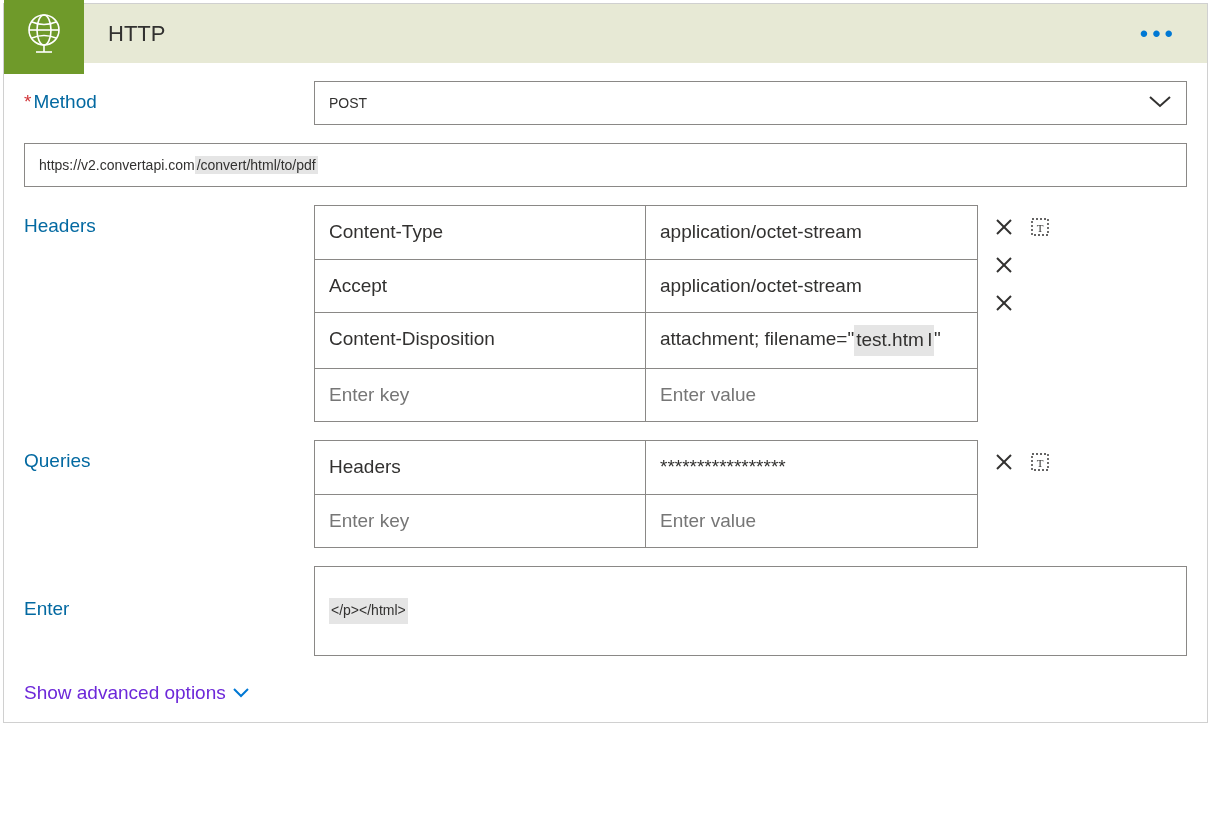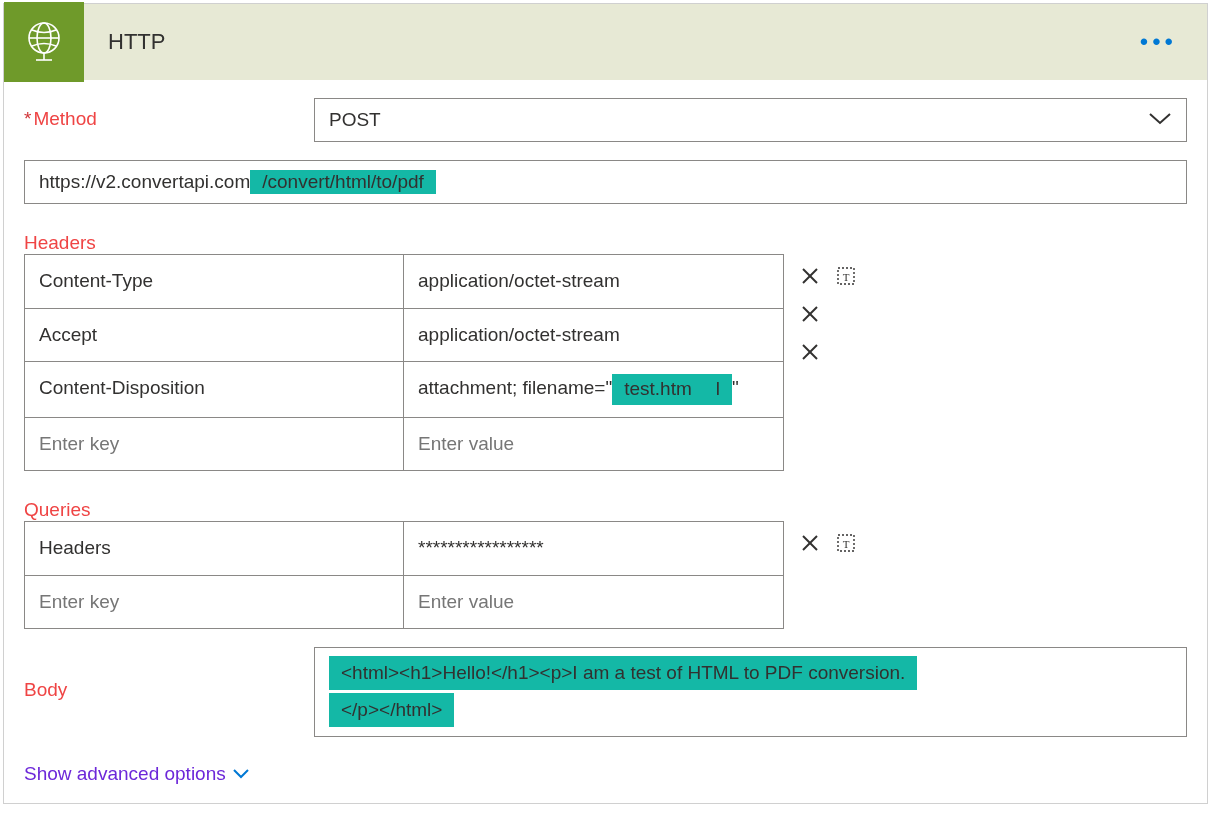--- a/index.html
+++ b/index.html
@@ -13,21 +13,21 @@
   .card {
     width: 1205px;
     margin: 3px;
     border: 1px solid #d0d0d0;
     background: #fff;
   }
   .card-header {
     display: flex;
     align-items: center;
     background: #e7e9d5;
-    height: 76px;
+    height: 59px;
     position: relative;
   }
   .icon-tile {
     width: 80px;
     height: 80px;
     background: #6f9a2a;
     display: flex;
     align-items: center;
     justify-content: center;
     flex-shrink: 0;
@@ -53,54 +53,54 @@
   .row {
     display: flex;
     align-items: flex-start;
     margin-bottom: 18px;
   }
   .label-col {
     width: 290px;
     flex-shrink: 0;
     padding-top: 10px;
     font-size: 19px;
-    color: #ef4444;
+    color: #0369a1;
   }
   .req::before {
     content: "*";
     color: #d13438;
     margin-right: 2px;
   }
   .field-col {
     flex: 1;
     display: flex;
     flex-direction: column;
   }
   .select, .text-input, .body-input {
     border: 1px solid #8a8886;
     background: #fff;
     min-height: 44px;
     display: flex;
     align-items: center;
     padding: 8px 14px;
-    font-size: 19px;
+    font-size: 14px;
     color: #323130;
     width: 100%;
   }
   .select {
     justify-content: space-between;
   }
   .chevron {
     font-size: 18px;
   }
   .uri-wrap { position: relative; }
   .uri-text { position: relative; z-index: 2; }
   .kv-table {
     border: 1px solid #8a8886;
-    width: 760px;
+    width: 664px;
   }
   .kv-row {
     display: flex;
     border-bottom: 1px solid #8a8886;
   }
   .kv-row:last-child { border-bottom: none; align-items: flex-end; }
   .kv-cell {
     padding: 12px 14px;
     font-size: 19px;
     min-height: 50px;
@@ -138,33 +138,33 @@
     display: flex;
     align-items: flex-start;
   }
   .body-input {
     min-height: 90px;
     align-items: flex-start;
     line-height: 1.7;
     flex-wrap: wrap;
   }
   .hl {
-    background: #14b8a6;
-    padding: 1px 12px;
+    background: #e5e5e5;
+    padding: 1px 2px;
   }
   .advanced {
     color: #6d28d9;
     font-size: 19px;
     cursor: pointer;
     display: inline-flex;
     align-items: center;
     gap: 6px;
     margin-top: 8px;
   }
-  .kv-group { margin-bottom: 0; flex-direction: column; }
+  .kv-group { margin-bottom: 0; }
   .kv-rows-outer { display:flex; flex-direction:column; }
 </style>
 </head>
 <body>
 
 <div class="card">
 
   <div class="card-header">
     <div class="icon-tile">
       <svg width="40" height="44" viewBox="0 0 40 44" fill="none" stroke="#fff" stroke-width="1.6">
@@ -315,24 +315,23 @@
             </div>
           </div>
         </div>
       </div>
     </div>
 
     <div style="height:18px"></div>
 
     
     <div class="row">
-      <div class="label-col" style="padding-top:32px;">Body</div>
+      <div class="label-col" style="padding-top:32px;">Enter</div>
       <div class="field-col">
         <div class="body-input">
-          <span class="hl">&lt;html&gt;&lt;h1&gt;Hello!&lt;/h1&gt;&lt;p&gt;I am a test of HTML to PDF conversion.</span>
           <div style="flex-basis:100%;height:0;"></div>
           <span class="hl">&lt;/p&gt;&lt;/html&gt;</span>
         </div>
       </div>
     </div>
 
     <div class="advanced">
       <span>Show advanced options</span>
       <svg width="18" height="12" viewBox="0 0 18 12" stroke="#0078d4" stroke-width="2" fill="none">
           <path d="M2 2 L9 9 L16 2"></path>

